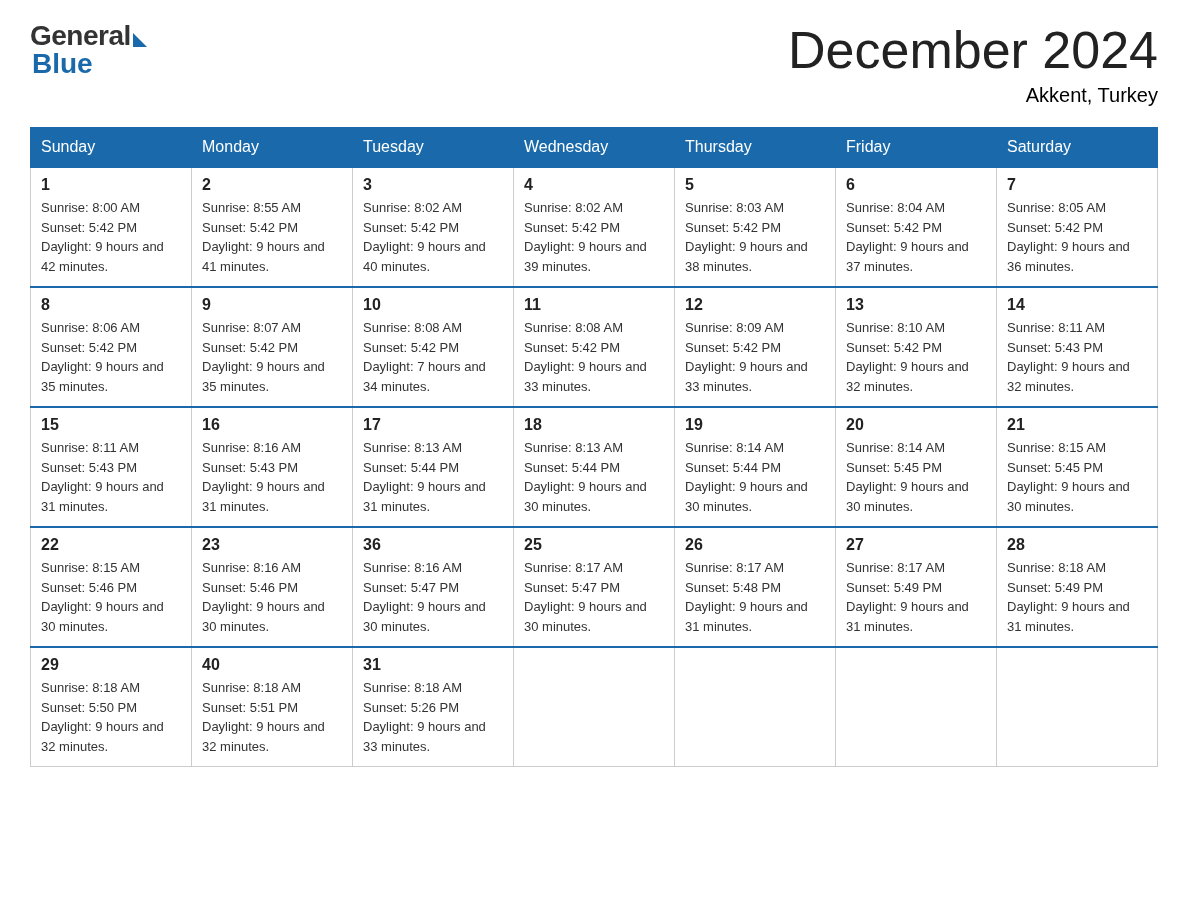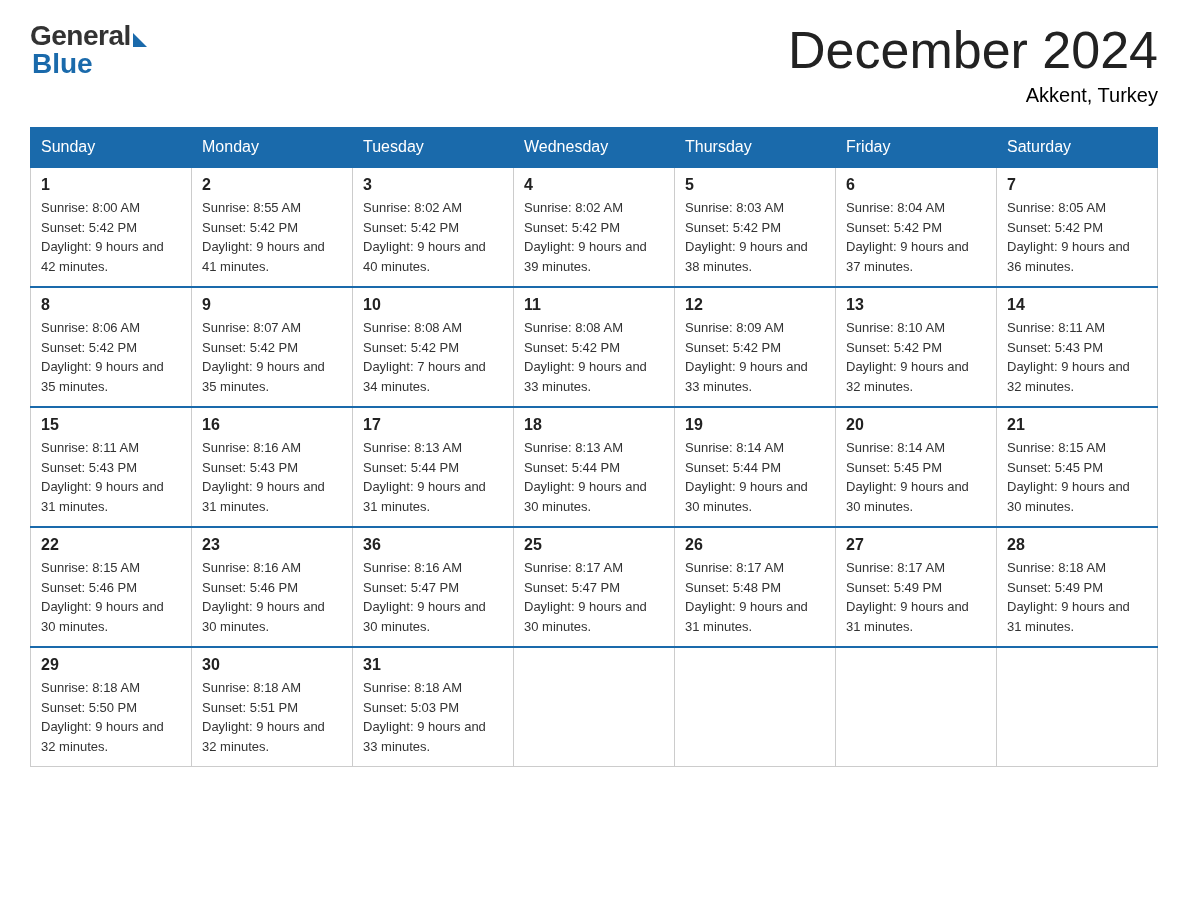--- a/index.html
+++ b/index.html
@@ -368,32 +368,32 @@
       <tr>
         <td>
           <span class="day-number">29</span>
           <div class="day-info">
             <span>Sunrise: 8:18 AM</span><br>
             <span>Sunset: 5:50 PM</span><br>
             <span>Daylight: 9 hours and 32 minutes.</span>
           </div>
         </td>
         <td>
-          <span class="day-number">30</span>
+          <span class="day-number">40</span>
           <div class="day-info">
             <span>Sunrise: 8:18 AM</span><br>
             <span>Sunset: 5:51 PM</span><br>
             <span>Daylight: 9 hours and 32 minutes.</span>
           </div>
         </td>
         <td>
           <span class="day-number">31</span>
           <div class="day-info">
             <span>Sunrise: 8:18 AM</span><br>
-            <span>Sunset: 5:03 PM</span><br>
+            <span>Sunset: 5:26 PM</span><br>
             <span>Daylight: 9 hours and 33 minutes.</span>
           </div>
         </td>
         <td class="empty-cell"></td>
         <td class="empty-cell"></td>
         <td class="empty-cell"></td>
         <td class="empty-cell"></td>
       </tr>
     </tbody>
 </table>

